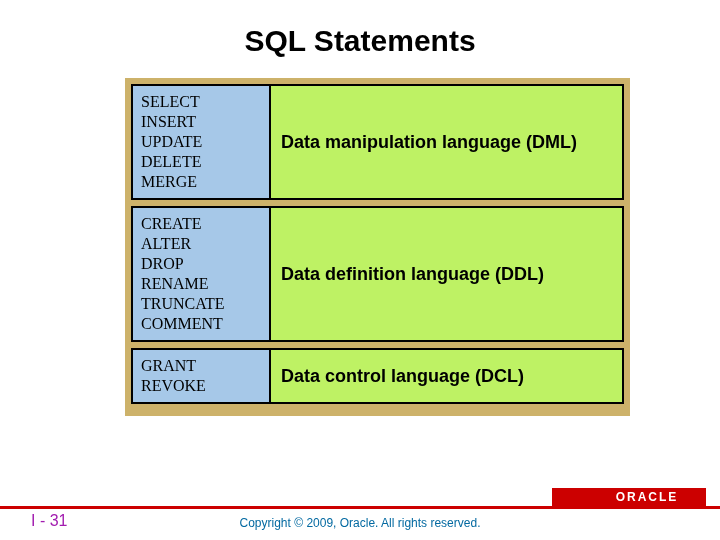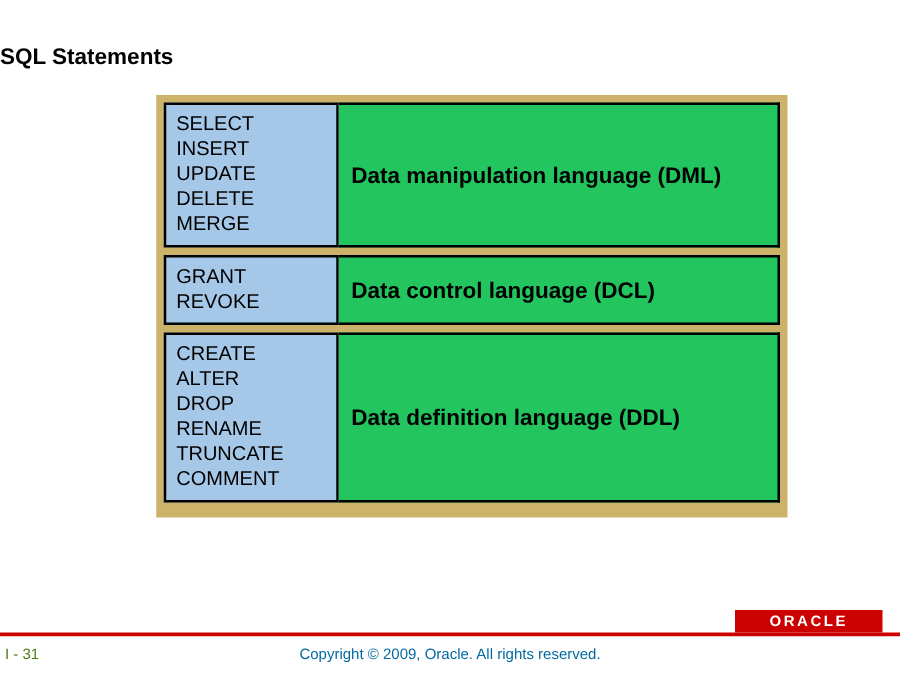--- a/index.html
+++ b/index.html
@@ -12,23 +12,24 @@
     color: #000;
     overflow: hidden;
   }
   .slide {
     position: relative;
     width: 720px;
     height: 540px;
     box-sizing: border-box;
   }
   .title {
-    font-size: 18px;
+    font-size: 30px;
     font-weight: bold;
-    padding-top: 35px;
+    text-align: center;
+    padding-top: 24px;
     padding-bottom: 8px;
   }
   .table-wrap {
     margin: 12px 90px 0 125px;
     background: #cdb26a;
     padding: 6px;
   }
   .inner {
     background: #cdb26a;
   }
@@ -37,31 +38,31 @@
     align-items: stretch;
     margin-bottom: 6px;
   }
   .row:last-child { margin-bottom: 0; }
   .cmds {
     width: 140px;
     box-sizing: border-box;
     border: 2px solid #000;
     background: #a6c8e8;
     padding: 6px 8px;
-    font-family: Liberation Sans, sans-serif;
+    font-family: Liberation Serif, serif;
     font-size: 16px;
     line-height: 1.25;
     white-space: pre;
   }
   .desc {
     flex: 1;
     box-sizing: border-box;
     border: 2px solid #000;
     border-left: none;
-    background: #22c55e;
+    background: #bef264;
     display: flex;
     align-items: center;
     padding: 0 10px;
     font-family: Arial, Helvetica, sans-serif;
     font-size: 18px;
     font-weight: bold;
   }
   .footer {
     position: absolute;
     bottom: 0;
@@ -73,24 +74,24 @@
   .redbar {
     position: absolute;
     bottom: 31px;
     left: 0;
     right: 0;
     height: 3px;
     background: #c00;
   }
   .page {
     position: absolute;
-    left: 4px;
+    left: 31px;
     bottom: 10px;
-    font-size: 12px;
-    color: #4d7c0f;
+    font-size: 16px;
+    color: #a21caf;
   }
   .copyright {
     position: absolute;
     left: 0;
     right: 0;
     bottom: 10px;
     text-align: center;
     font-size: 12px;
     color: #0369a1;
   }
@@ -101,20 +102,21 @@
     width: 118px;
     height: 18px;
     background: #c00;
     color: #fff;
     font-family: Arial, sans-serif;
     font-size: 12px;
     font-weight: bold;
     letter-spacing: 2px;
     text-align: center;
     line-height: 18px;
+    padding-left: 36px;
   }
 </style>
 </head>
 <body>
 
 <div class="slide">
   <div class="title">SQL Statements</div>
 
   <div class="table-wrap">
     <div class="inner">
@@ -122,33 +124,33 @@
       <div class="row">
         <div class="cmds">SELECT
 INSERT
 UPDATE
 DELETE
 MERGE</div>
         <div class="desc">Data manipulation language (DML)</div>
       </div>
 
       <div class="row">
-        <div class="cmds">GRANT
-REVOKE</div>
-        <div class="desc">Data control language (DCL)</div>
-      </div>
-
-      <div class="row">
         <div class="cmds">CREATE
 ALTER
 DROP
 RENAME
 TRUNCATE
 COMMENT</div>
         <div class="desc">Data definition language (DDL)</div>
+      </div>
+
+      <div class="row">
+        <div class="cmds">GRANT
+REVOKE</div>
+        <div class="desc">Data control language (DCL)</div>
       </div>
 
       <div class="row">
       </div>
 
     </div>
   </div>
 
   <div class="footer">
     <div class="redbar"></div>

